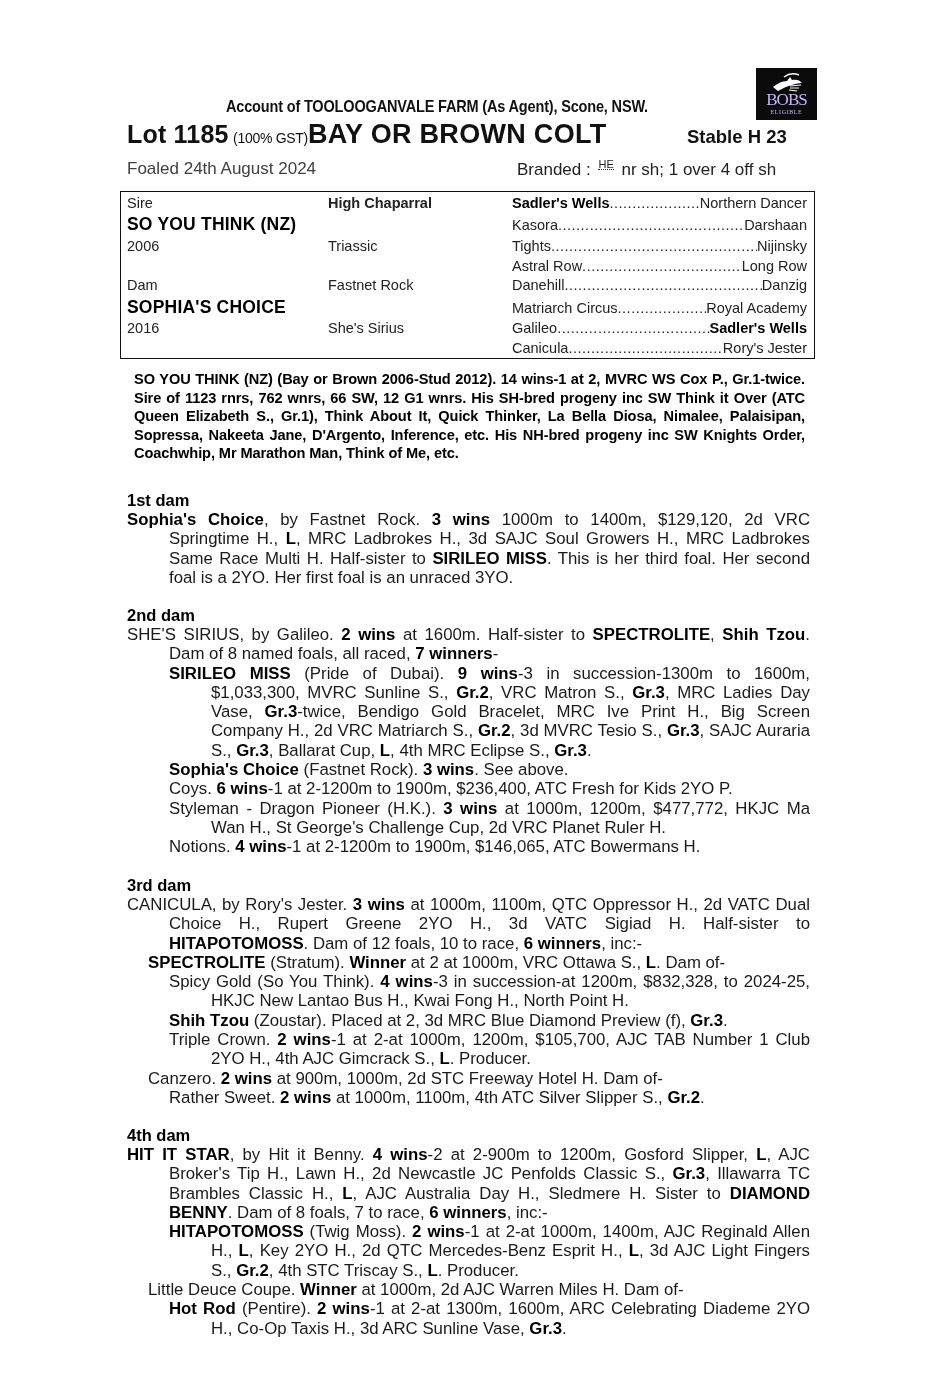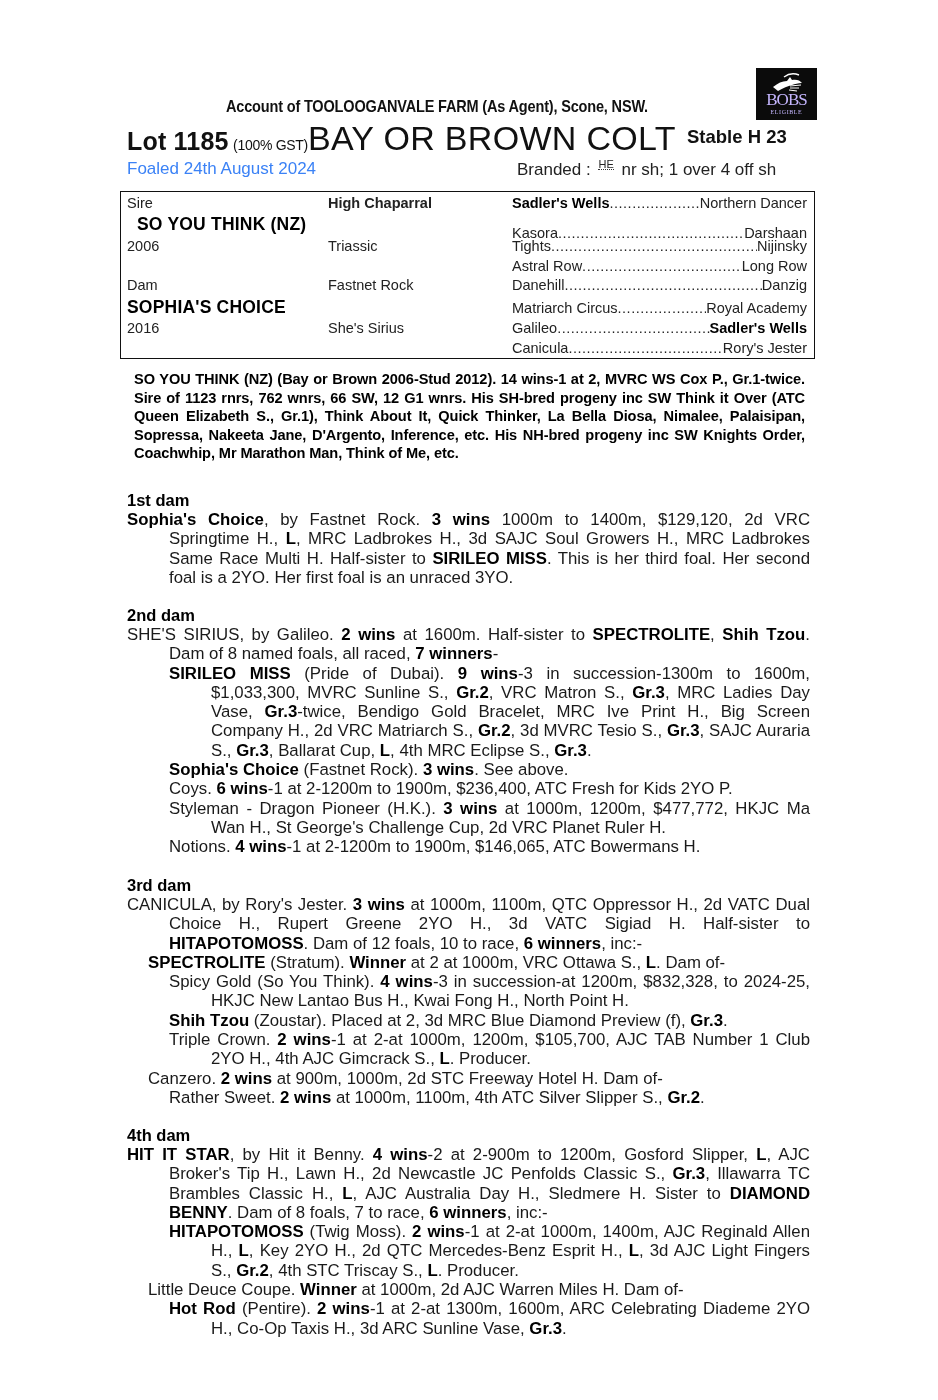--- a/index.html
+++ b/index.html
@@ -10,23 +10,23 @@
              letter-spacing:-0.2px; transform:scaleX(0.88); transform-origin:left top; white-space:nowrap; }
   .logo { position:absolute; left:756px; top:68px; width:61px; height:52px; background:#0b0b0b; color:#c4b5fd; }
   .logo .horse { position:absolute; left:14px; top:4px; width:34px; height:22px; }
   .logo .bobs { position:absolute; left:0; right:0; top:23px; text-align:center;
                 font-family:"Liberation Serif", serif; font-size:17px; letter-spacing:-1px; line-height:18px; }
   .logo .elig { position:absolute; left:0; right:0; top:41px; text-align:center;
                 font-family:"Liberation Serif", serif; font-size:6px; letter-spacing:0.6px; }
   .lotline { position:absolute; left:127px; top:119px; white-space:nowrap; height:32px; }
   .lotline .lot { font-size:25px; font-weight:900; letter-spacing:0.2px; }
   .lotline .gst { font-size:14px; font-weight:normal; letter-spacing:-0.3px; }
-  .lotline .desc { font-size:34px; font-weight:400; letter-spacing:0.3px; }
+  .lotline .desc { font-size:27px; font-weight:700; letter-spacing:0.3px; }
   .stable { position:absolute; left:687px; top:126px; font-size:18.5px; font-weight:900; white-space:nowrap; }
-  .foaled { position:absolute; left:127px; top:159px; font-size:17px; color:#3b82f6; white-space:nowrap; }
+  .foaled { position:absolute; left:127px; top:159px; font-size:17px; color:#404040; white-space:nowrap; }
   .branded { position:absolute; left:517px; top:159px; font-size:17px; color:#222; white-space:nowrap; }
   .brandmark { display:inline-block; font-size:11px; vertical-align:7px; margin:0 3px; border-bottom:1px dotted #333; line-height:10px; }
 
   .pedbox { position:absolute; left:120px; top:191px; width:695px; height:168px; border:1.5px solid #111; box-sizing:border-box; }
   .ped { position:absolute; font-size:14.5px; color:#222; white-space:nowrap; }
   .ped.big { font-size:17.5px; font-weight:900; color:#000; letter-spacing:0.2px; }
   .anc { position:absolute; left:391px; width:295px; font-size:14.5px; color:#222; display:flex; white-space:nowrap; }
   .anc .a { flex:0 0 auto; }
   .anc .dots { flex:1 1 auto; overflow:hidden; letter-spacing:0.5px; }
   .anc .dots::before { content:"................................................................................................................"; }
@@ -71,37 +71,37 @@
 
   <div class="foaled">Foaled 24th August 2024</div>
   <div class="branded">
     <span>Branded :</span>
     <span class="brandmark">HE</span>
     <span>nr sh; 1 over 4 off sh</span>
   </div>
 
   <div class="pedbox"></div>
   <div class="ped" style="left:127px;top:195px;">Sire</div>
-  <div class="ped big" style="left:137px;top:214px;text-align:center;">SO YOU THINK (NZ)</div>
+  <div class="ped big" style="left:127px;top:214px;text-align:center;">SO YOU THINK (NZ)</div>
   <div class="ped" style="left:127px;top:238px;">2006</div>
   <div class="ped" style="left:127px;top:277px;">Dam</div>
   <div class="ped big" style="left:127px;top:297px;">SOPHIA'S CHOICE</div>
   <div class="ped" style="left:127px;top:320px;">2016</div>
 
   <div class="ped" style="left:328px;top:195px;font-weight:bold;">High Chaparral</div>
   <div class="ped" style="left:328px;top:238px;">Triassic</div>
   <div class="ped" style="left:328px;top:277px;">Fastnet Rock</div>
   <div class="ped" style="left:328px;top:320px;">She's Sirius</div>
 
   <div class="anc" style="top:195px;left:512px;">
     <span class="a bold">Sadler's Wells</span>
       <span class="dots"></span>
       <span class="b">Northern Dancer</span>
   </div>
-  <div class="anc" style="top:217px;left:512px;margin-top:8px;">
+  <div class="anc" style="top:217px;left:512px;">
     <span class="a">Kasora</span>
       <span class="dots"></span>
       <span class="b">Darshaan</span>
   </div>
   <div class="anc" style="top:238px;left:512px;">
     <span class="a">Tights</span>
       <span class="dots"></span>
       <span class="b">Nijinsky</span>
   </div>
   <div class="anc" style="top:258px;left:512px;">

